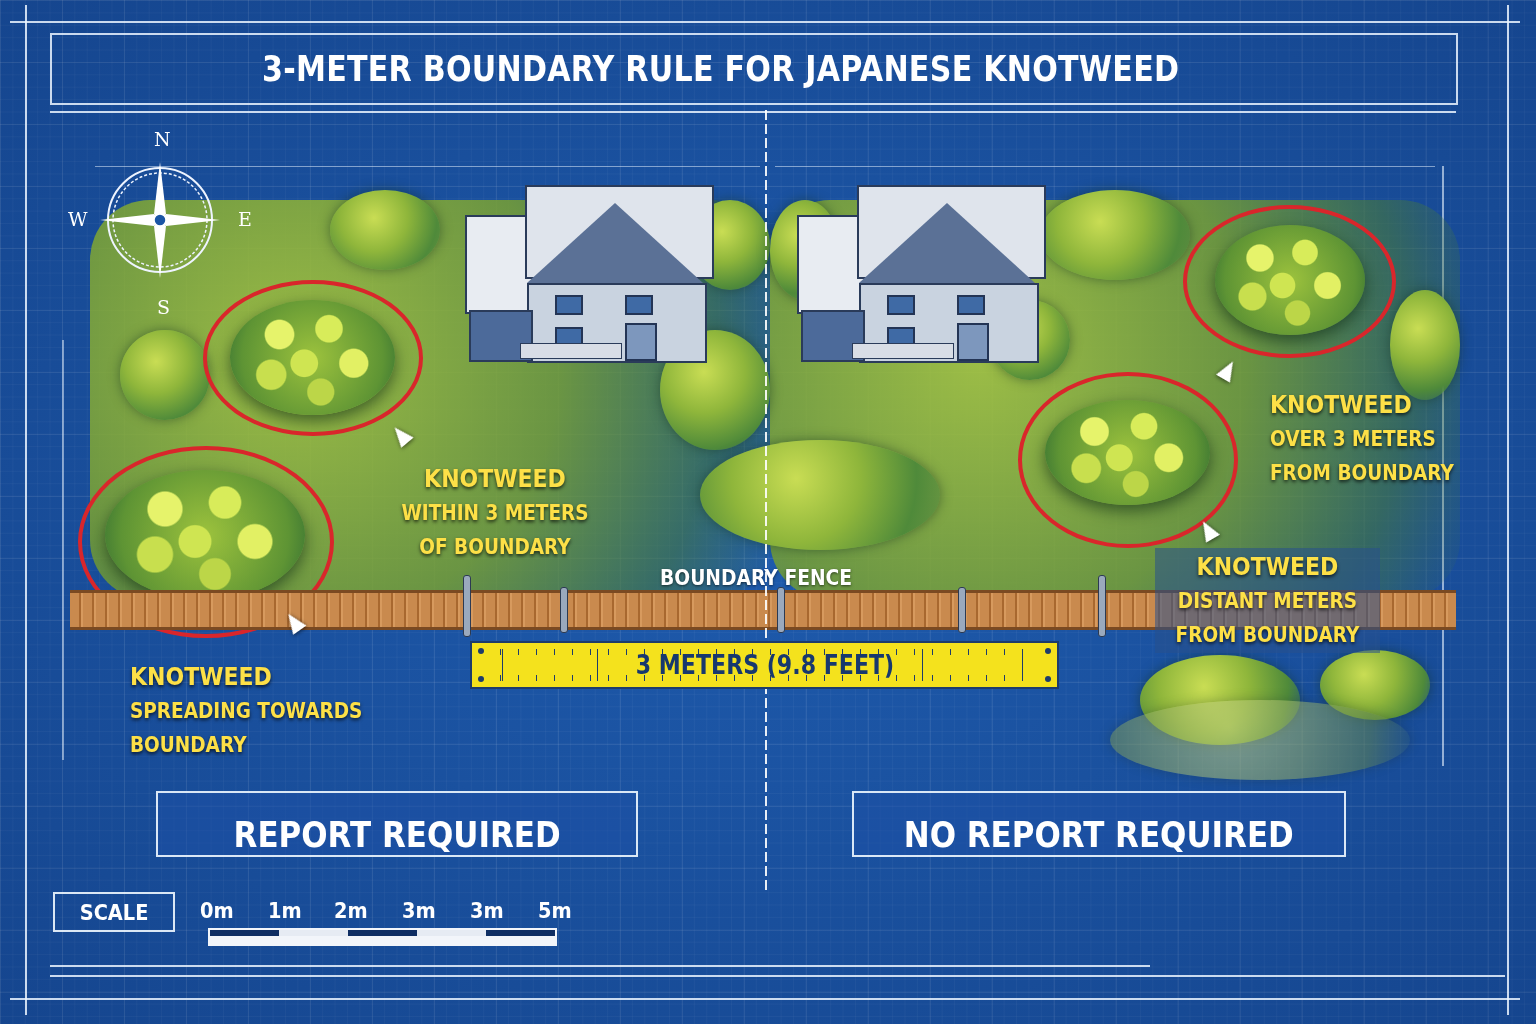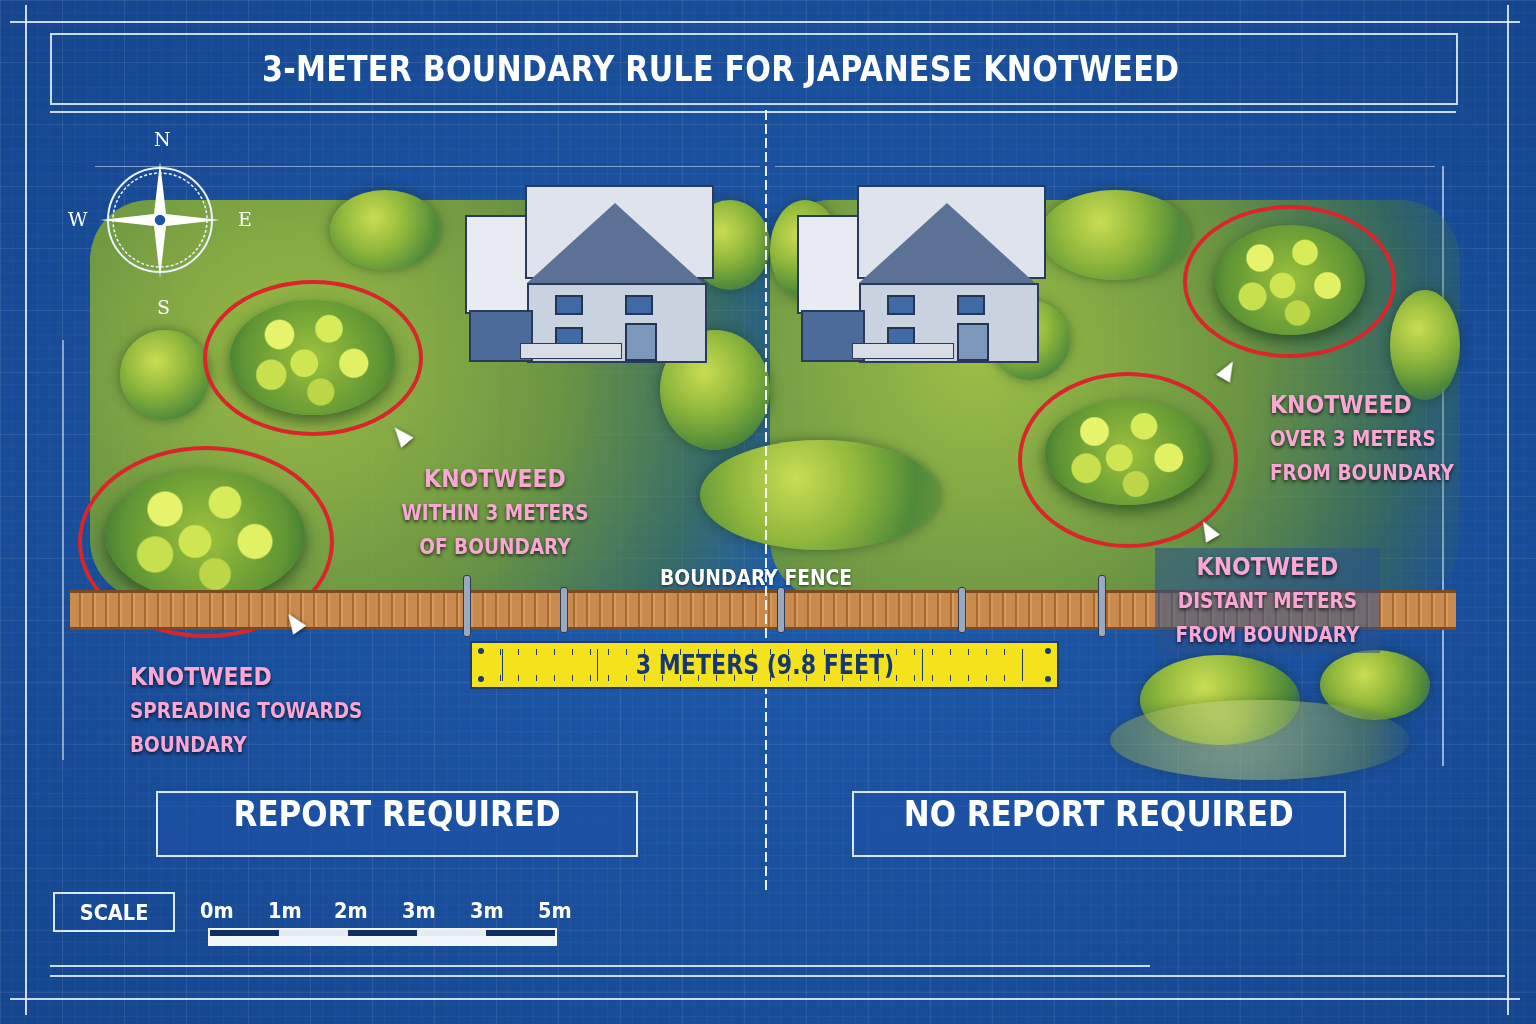--- a/index.html
+++ b/index.html
@@ -60,29 +60,29 @@
     font-family:"DejaVu Sans", sans-serif;transform:scaleX(0.85);transform-origin:left;white-space:nowrap;text-shadow:0 1px 3px rgba(0,0,0,0.6);}
   .ruler{position:absolute;left:470px;top:641px;width:585px;height:44px;background:#f4e21d;border:2px solid #1d3c6b;
     display:flex;align-items:center;justify-content:center;}
   .ruler .ticks{position:absolute;left:28px;right:28px;top:6px;height:6px;
     background:repeating-linear-gradient(90deg,#1d3c6b 0 1px,transparent 1px 18px);}
   .ruler .ticks.b{top:auto;bottom:6px;}
   .ruler .seg{position:absolute;top:6px;bottom:6px;width:1px;background:#1d3c6b;}
   .ruler span{position:relative;color:#17386e;font-weight:bold;font-size:26px;font-family:"DejaVu Sans",sans-serif;transform:scaleX(0.85);display:inline-block;white-space:nowrap;}
   .ruler .bolt{position:absolute;width:6px;height:6px;border-radius:50%;background:#1d3c6b;}
   
-  .callout{position:absolute;color:#f9a8d4;font-weight:bold;font-family:"DejaVu Sans",sans-serif;
+  .callout{position:absolute;color:#fde047;font-weight:bold;font-family:"DejaVu Sans",sans-serif;
     text-shadow:0 2px 4px rgba(0,0,0,0.7);line-height:34px;white-space:nowrap;}
   .callout .l1{font-size:25px;display:block;transform:scaleX(0.88);transform-origin:left;}
   .callout .l2{font-size:21px;display:block;transform:scaleX(0.88);transform-origin:left;}
   .callout.center .l1,.callout.center .l2{transform-origin:center;text-align:center;}
   .callout-bg{position:absolute;background:rgba(40,80,140,0.55);}
   .pointer{position:absolute;width:0;height:0;border-left:8px solid transparent;border-right:8px solid transparent;border-bottom:20px solid #fff;filter:drop-shadow(0 1px 2px rgba(0,0,0,0.6));}
   
-  .status{position:absolute;height:62px;border:2px solid rgba(240,248,255,0.9);display:flex;align-items:flex-start;justify-content:center;
+  .status{position:absolute;height:62px;border:2px solid rgba(240,248,255,0.9);display:flex;align-items:flex-end;justify-content:center;
     background:rgba(30,80,165,0.55);}
   .status span{color:#fff;font-weight:bold;font-size:36px;font-family:"DejaVu Sans",sans-serif;transform:scaleX(0.86);display:inline-block;white-space:nowrap;}
   
   .scale-box{position:absolute;left:53px;top:892px;width:118px;height:36px;border:2px solid rgba(240,248,255,0.9);
     display:flex;align-items:center;justify-content:center;}
   .scale-box span{color:#fff;font-weight:bold;font-size:22px;font-family:"DejaVu Sans",sans-serif;transform:scaleX(0.88);display:inline-block;}
   .scale-tick{position:absolute;top:898px;color:#fff;font-weight:bold;font-size:22px;font-family:"DejaVu Sans",sans-serif;transform:scaleX(0.88);transform-origin:left;white-space:nowrap;}
   .scale-bar{position:absolute;left:208px;top:928px;width:345px;height:14px;border:2px solid #f2f5fa;background:#f2f5fa;display:flex;}
   .scale-bar div{flex:1;height:6px;}
   .scale-bar .dk{background:#0f2e63;}

